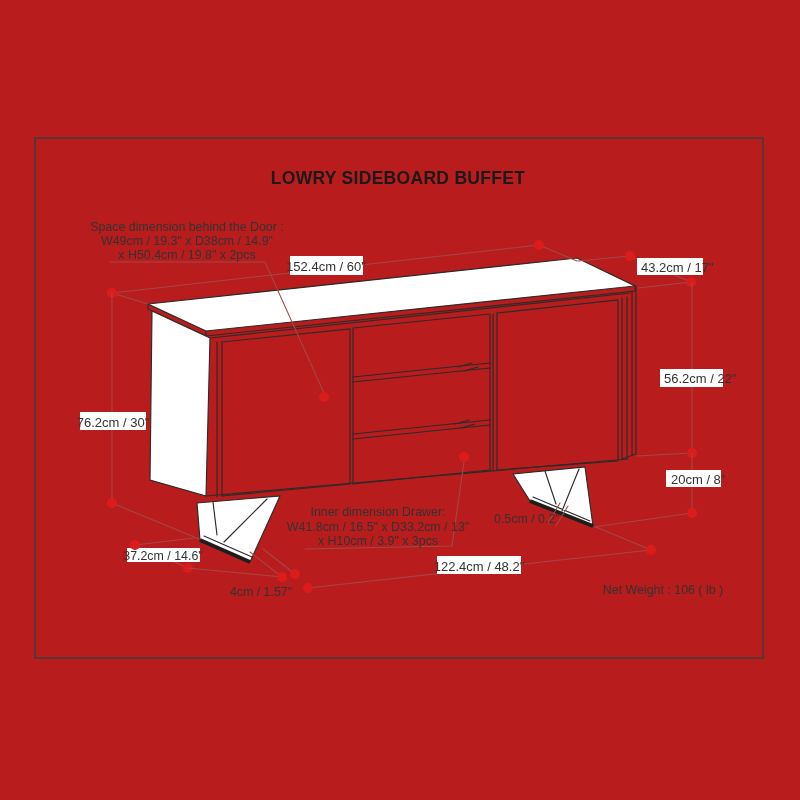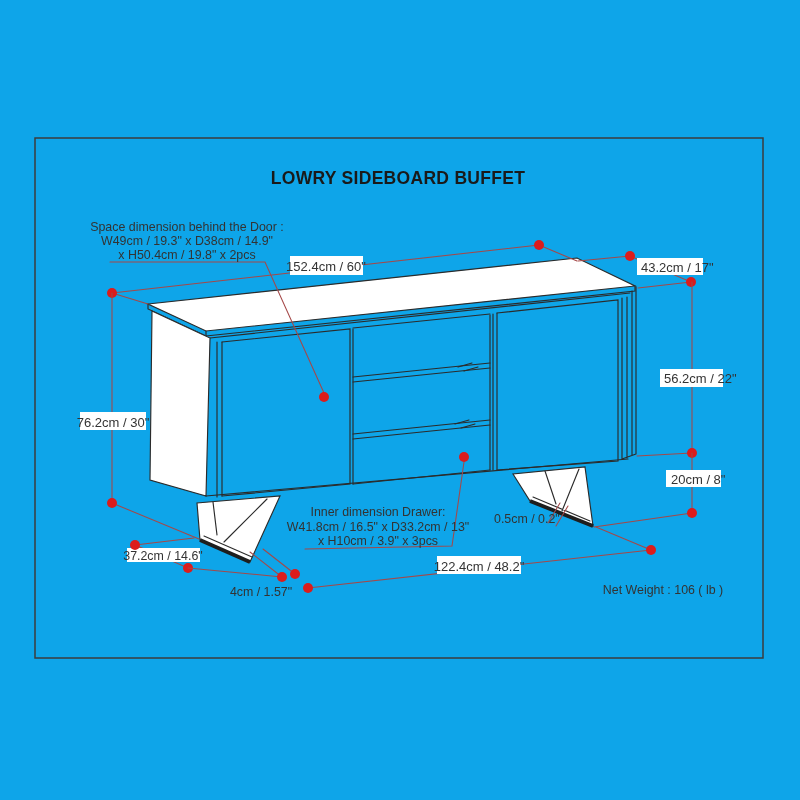--- a/index.html
+++ b/index.html
@@ -8,21 +8,21 @@
     background: #ffffff;
     width: 800px;
     height: 800px;
     overflow: hidden;
     font-family: "Liberation Sans", sans-serif;
   }
   .page {
     position: relative;
     width: 800px;
     height: 800px;
-    background: #0ea5e9;
+    background: #b91c1c;
   }
   svg { display: block; }
 
   
   .blk  { stroke: #2b2b2b; stroke-width: 1.15; fill: none; stroke-linecap: round; }
   .blkf { stroke: #2b2b2b; stroke-width: 1.15; fill: #ffffff; }
   .foot { stroke: #1e1e1e; stroke-width: 3.8; fill: none; stroke-linecap: butt; }
 
   
   .red  { stroke: #a54848; stroke-width: 1.05; fill: none; stroke-linecap: round; }

